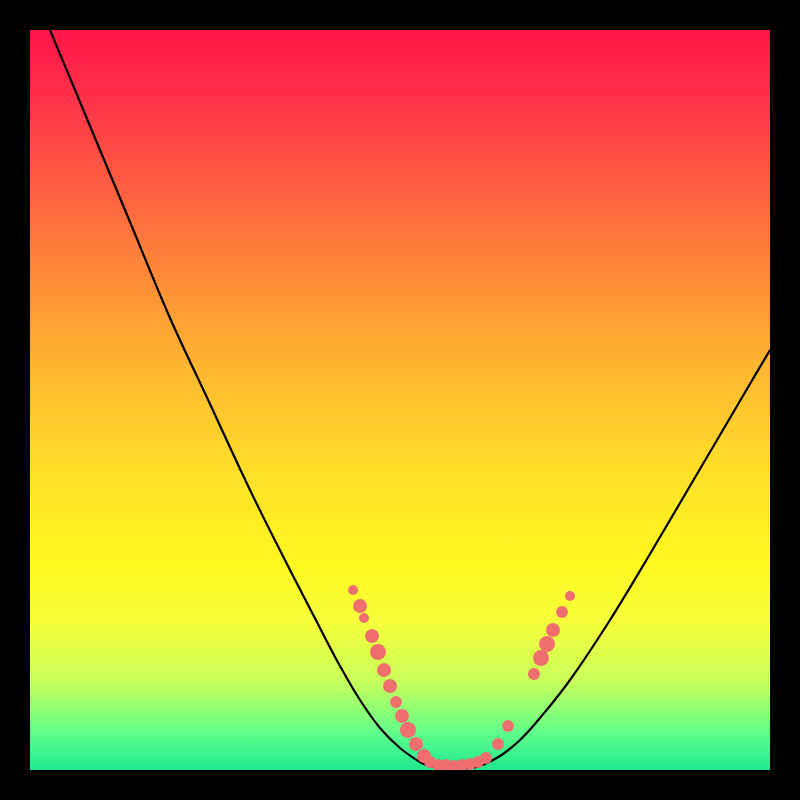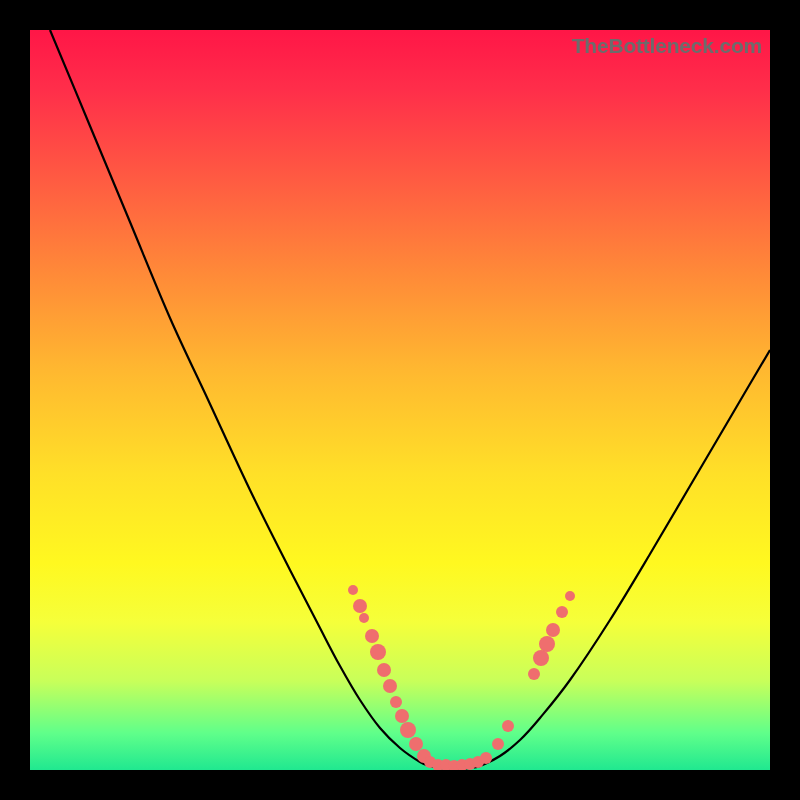--- a/index.html
+++ b/index.html
@@ -42,21 +42,20 @@
     background: #ef6e6e;
     border-radius: 50%;
     transform: translate(-50%, -50%);
   }
 </style>
 </head>
 <body>
 
 <div class="frame">
   <div class="plot">
-    <div class="watermark">TheBottleneck.com</div>
     <svg class="curve" viewBox="0 0 740 740" preserveAspectRatio="none">
       <path id="curvePath" fill="none" stroke="#000000" stroke-width="2.2" d="M 20 0 C 26.7 16.0, 46.7 64.0, 60 96 C 73.3 128.0, 86.7 160.0, 100 192 C 113.3 224.0, 126.7 257.7, 140 288 C 153.3 318.3, 166.7 345.3, 180 374 C 193.3 402.7, 206.7 432.3, 220 460 C 233.3 487.7, 248.3 517.0, 260 540 C 271.7 563.0, 281.7 582.0, 290 598 C 298.3 614.0, 303.3 624.0, 310 636 C 316.7 648.0, 323.3 659.7, 330 670 C 336.7 680.3, 343.3 690.0, 350 698 C 356.7 706.0, 363.3 712.3, 370 718 C 376.7 723.7, 385.0 729.0, 390 732 C 395.0 735.0, 396.7 735.0, 400 736 C 403.3 737.0, 406.7 737.5, 410 738 C 413.3 738.5, 416.7 738.8, 420 739 C 423.3 739.2, 426.7 739.2, 430 739 C 433.3 738.8, 436.7 738.5, 440 738 C 443.3 737.5, 445.0 738.0, 450 736 C 455.0 734.0, 463.3 730.3, 470 726 C 476.7 721.7, 483.3 716.3, 490 710 C 496.7 703.7, 501.7 698.0, 510 688 C 518.3 678.0, 528.3 666.3, 540 650 C 551.7 633.7, 566.7 611.0, 580 590 C 593.3 569.0, 606.7 546.3, 620 524 C 633.3 501.7, 646.7 478.7, 660 456 C 673.3 433.3, 686.7 410.7, 700 388 C 713.3 365.3, 733.3 331.3, 740 320"></path>
     </svg>
     <div id="pts">
         <div class="pt" style="left: 323px; top: 560px; width: 10px; height: 10px; background: rgb(239, 110, 110);"></div>
         <div class="pt" style="left: 330px; top: 576px; width: 14px; height: 14px; background: rgb(239, 110, 110);"></div>
         <div class="pt" style="left: 334px; top: 588px; width: 10px; height: 10px; background: rgb(239, 110, 110);"></div>
         <div class="pt" style="left: 342px; top: 606px; width: 14px; height: 14px; background: rgb(239, 110, 110);"></div>
         <div class="pt" style="left: 348px; top: 622px; width: 16px; height: 16px; background: rgb(239, 110, 110);"></div>
         <div class="pt" style="left: 354px; top: 640px; width: 14px; height: 14px; background: rgb(239, 110, 110);"></div>

